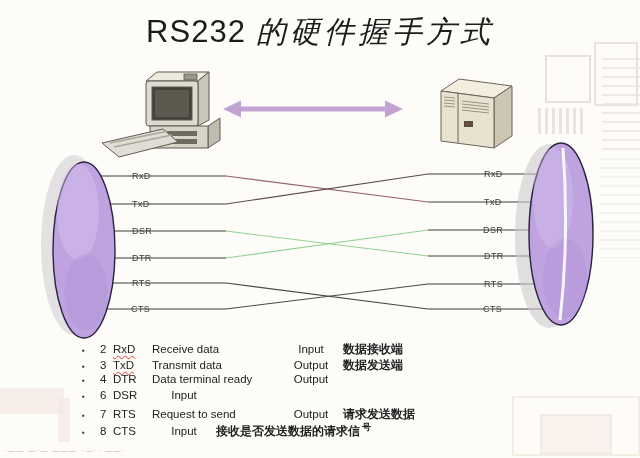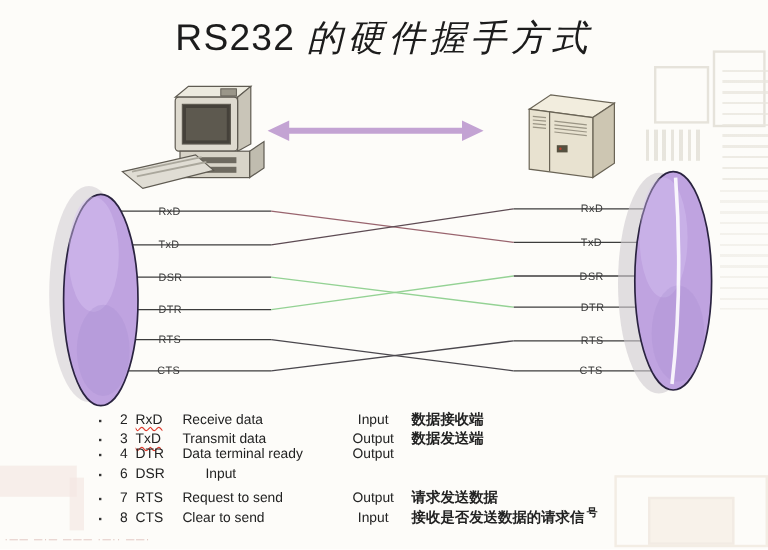--- a/index.html
+++ b/index.html
@@ -187,21 +187,20 @@
       <span class="c-bullet">▪</span>
       <span class="c-pin"><span class="num">7</span><span>RTS</span></span>
       <span class="c-desc">Request to send</span>
       <span class="c-dir">Output</span>
       <span class="c-cn"><span>请求发送数据</span><span class="supch"></span></span>
     </div>
 
     <div class="trow">
       <span class="c-bullet">▪</span>
       <span class="c-pin"><span class="num">8</span><span>CTS</span></span>
-      <span class="c-desc">Clear to send</span>
       <span class="c-dir">Input</span>
       <span class="c-cn"><span>接收是否发送数据的请求信</span><span class="supch">号</span></span>
     </div>
 
   </div>
 
   <div class="watermark">·—— —·— ——— ·—·· ——·</div>
 
 </div>
 

